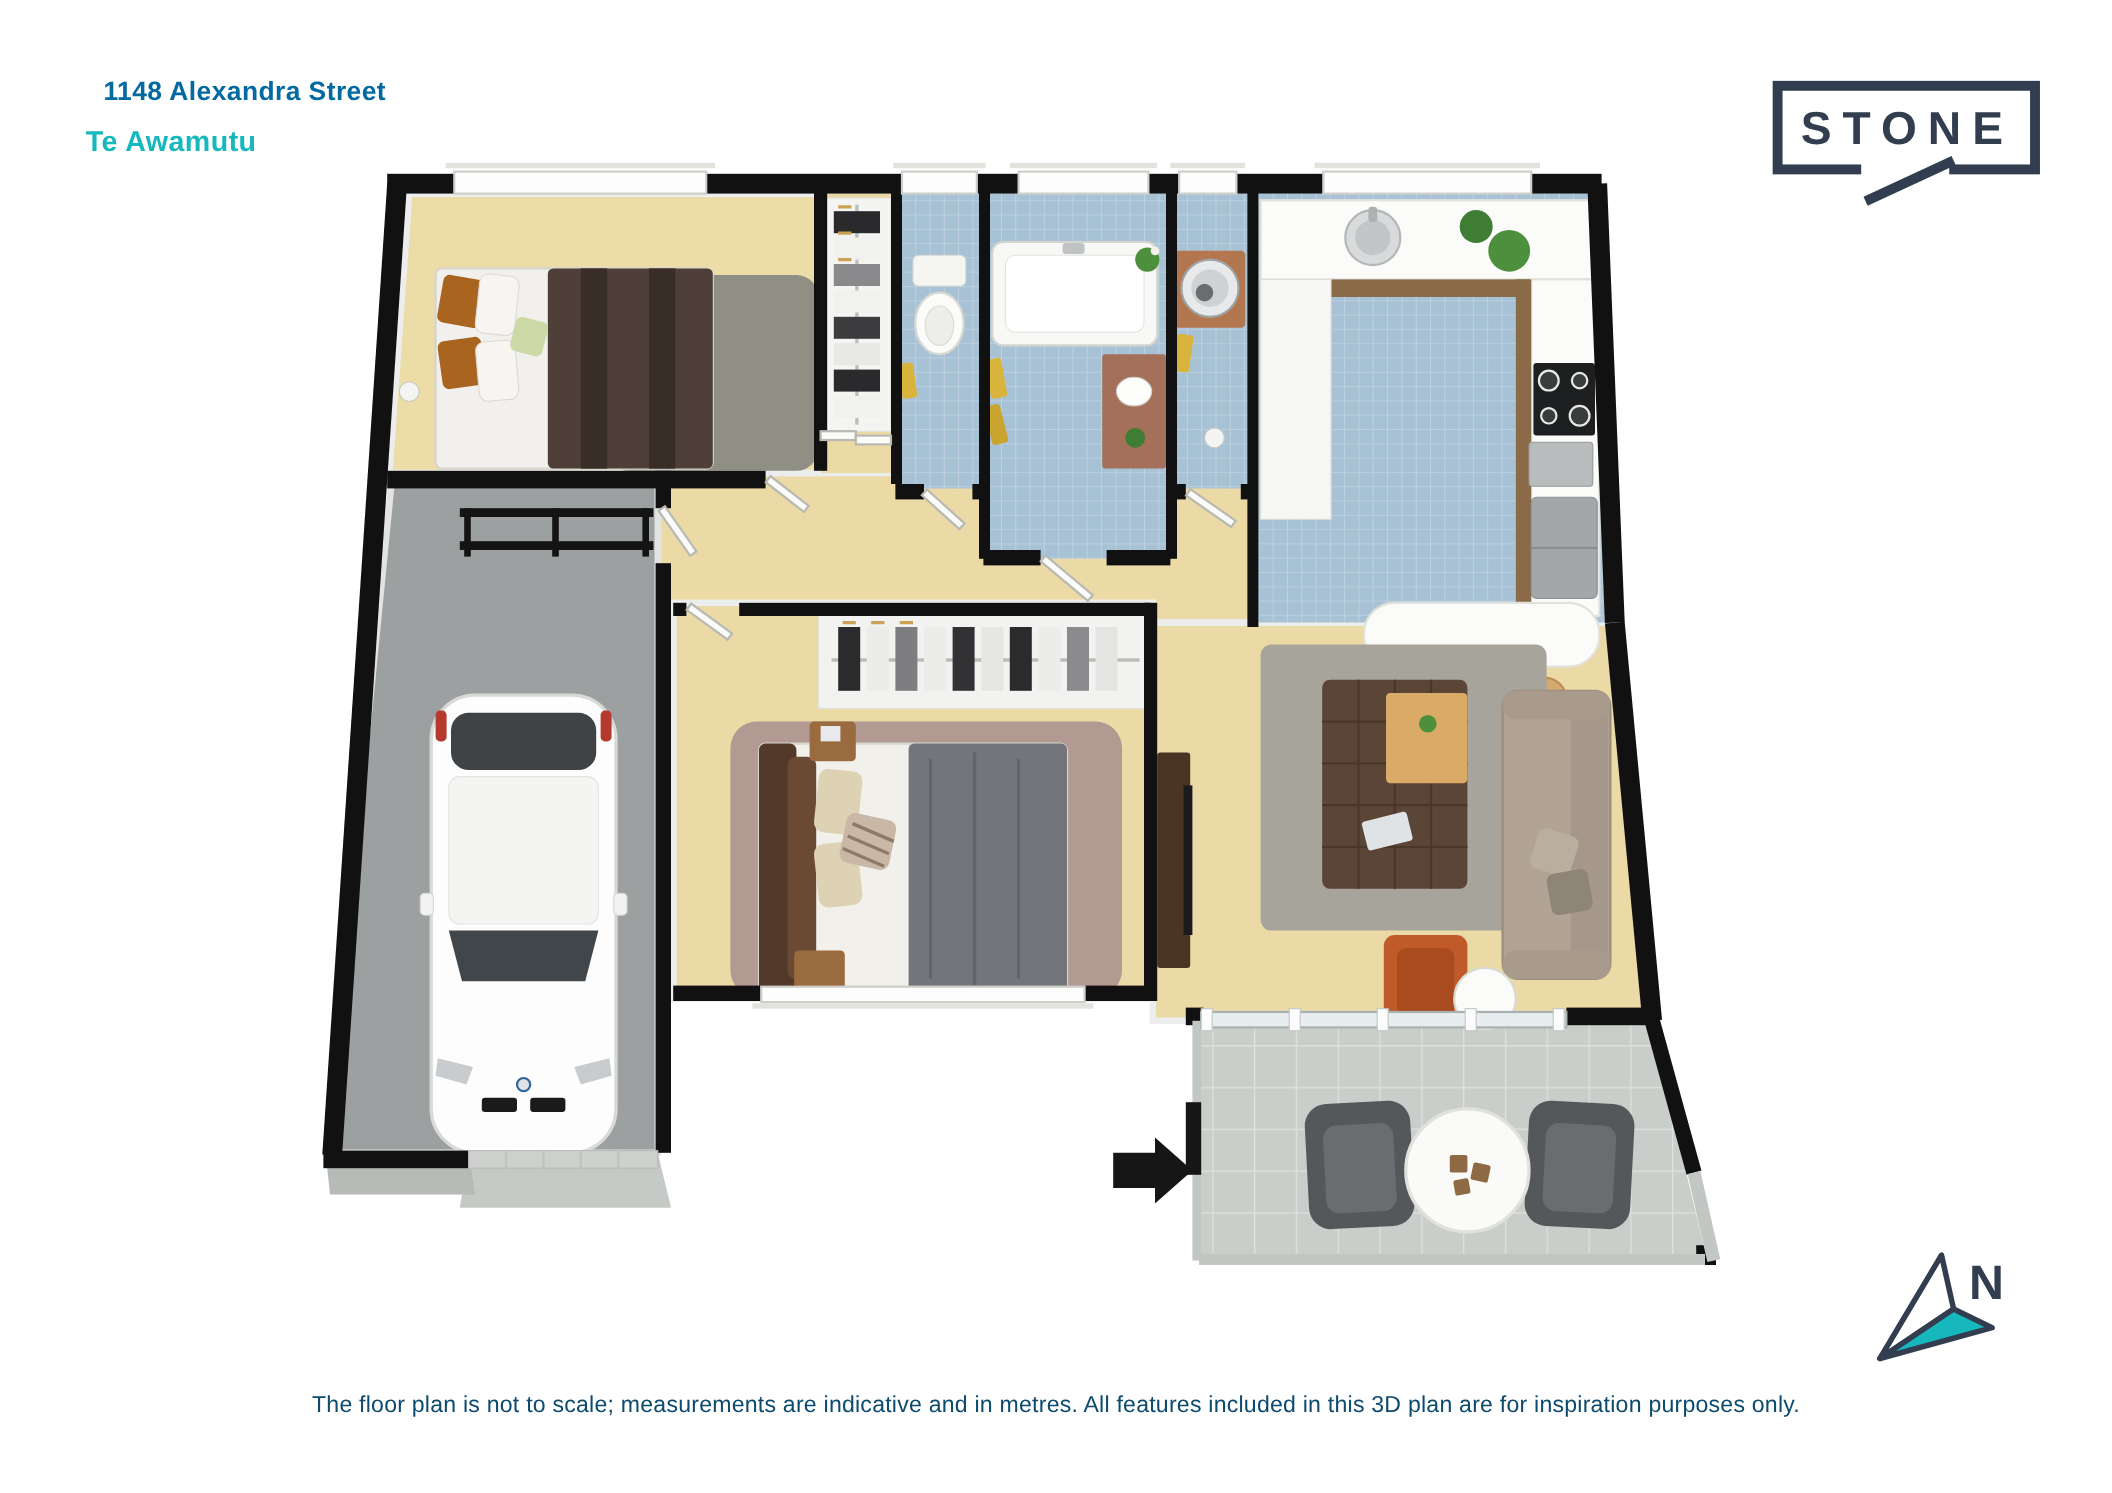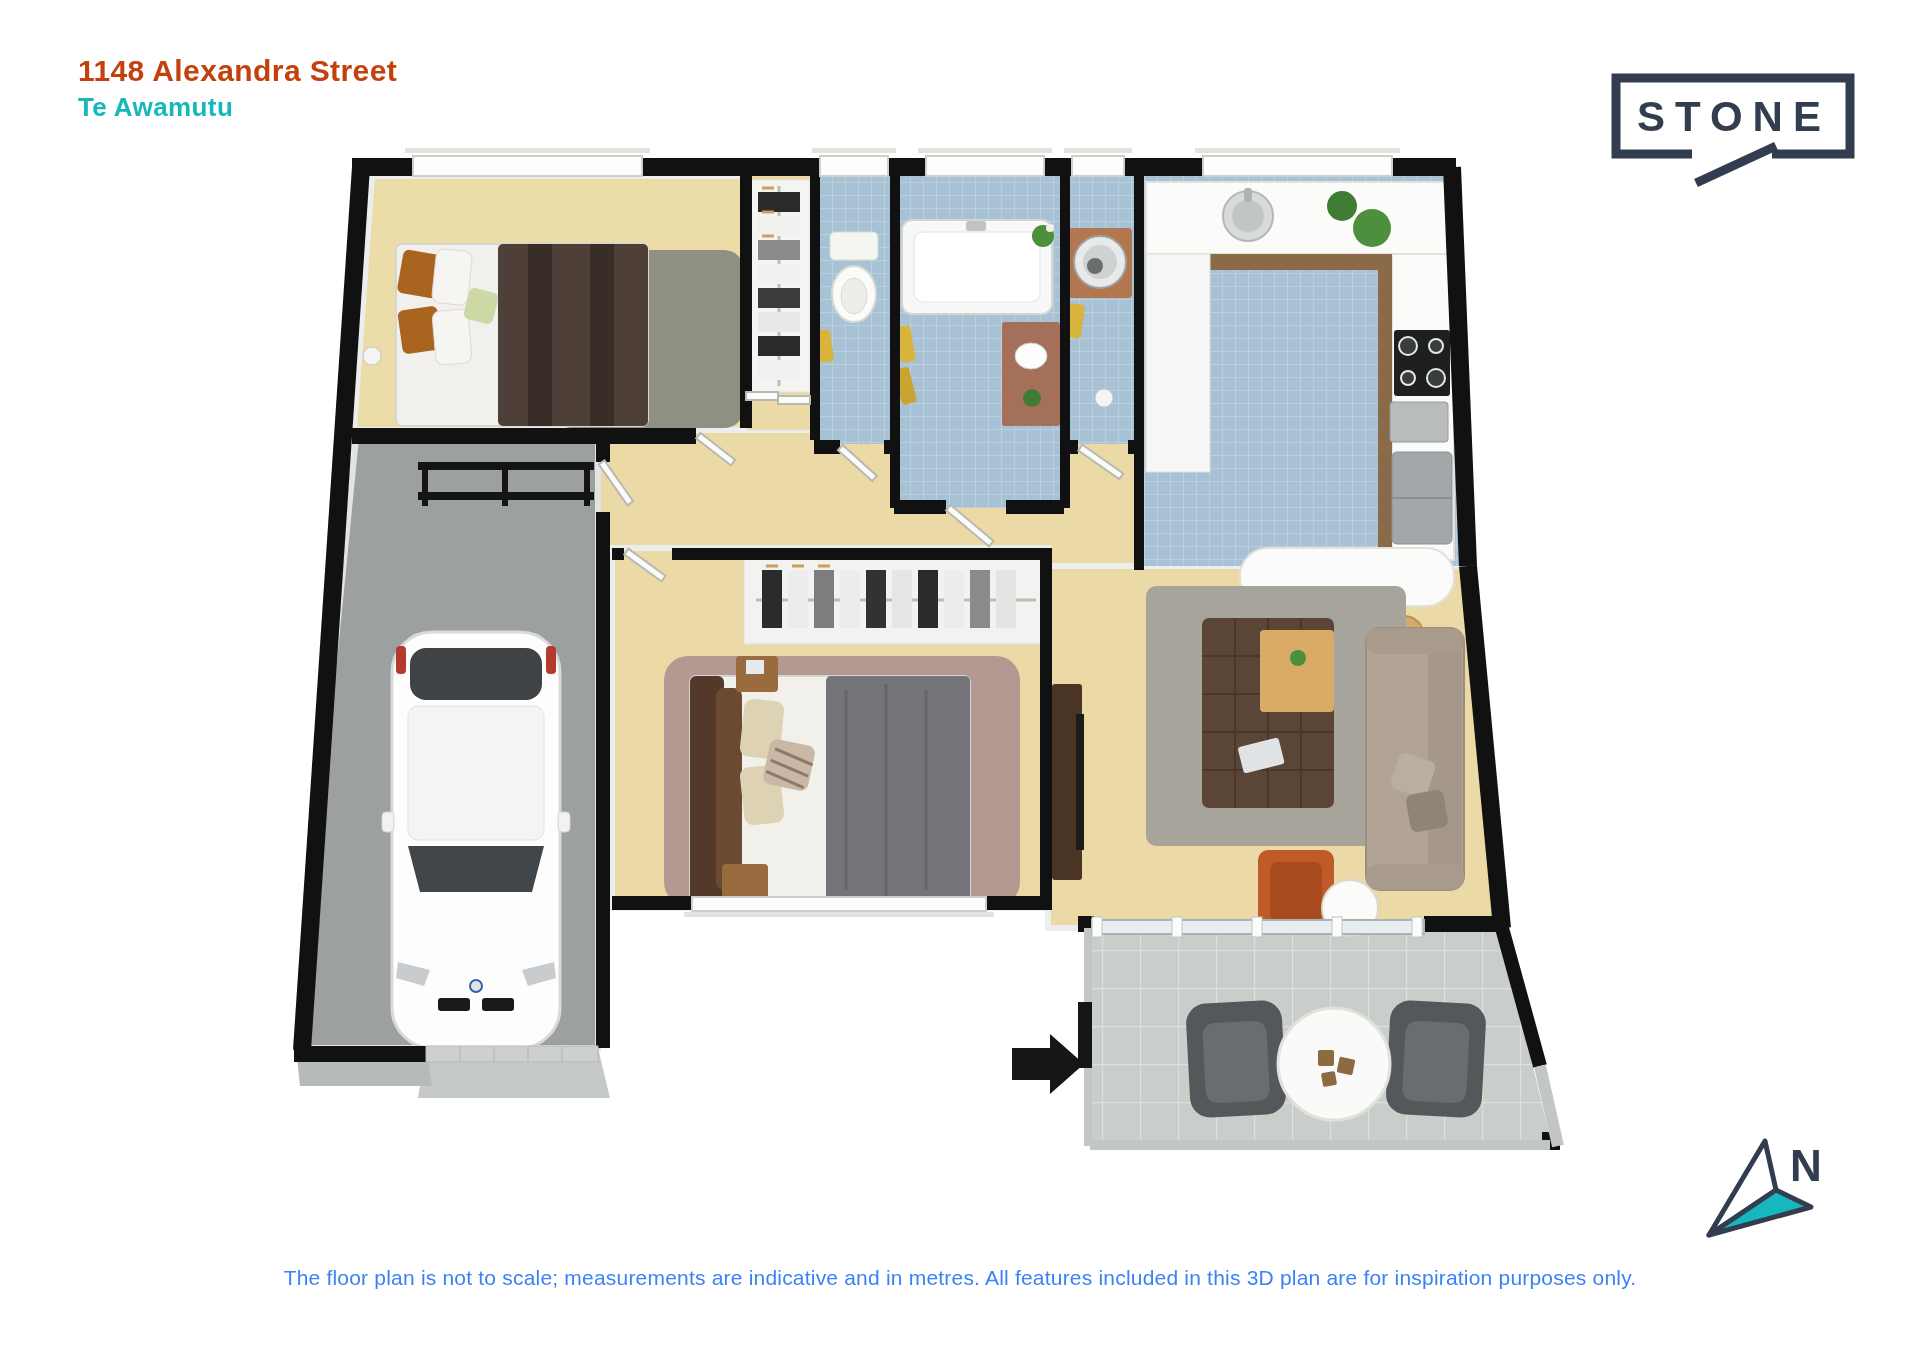--- a/index.html
+++ b/index.html
@@ -1,21 +1,21 @@
 <!DOCTYPE html>
 <html><head>
 <meta charset="utf-8">
 <style>
   html,body{margin:0;padding:0;background:#ffffff;}
   .page{position:relative;width:1920px;height:1357px;background:#ffffff;overflow:hidden;
         font-family:"Liberation Sans", sans-serif;}
   .addr{position:absolute;left:78px;top:54px;line-height:1.15;}
-  .addr .street{font-size:30px;font-weight:700;color:#c2410c;letter-spacing:.4px;margin:0;}
+  .addr .street{font-size:24px;font-weight:700;color:#0369a1;letter-spacing:.4px;margin:16px;}
   .addr .suburb{font-size:26px;font-weight:700;color:#16b8bd;letter-spacing:.4px;margin:4px 0 0;}
-  .footer{position:absolute;left:0;top:1266px;width:1920px;text-align:center;color:#3b82f6;}
+  .footer{position:absolute;left:0;top:1266px;width:1920px;text-align:center;color:#0c4a6e;}
   .footer p{margin:0 0 6px;font-size:21px;letter-spacing:.2px;}
   svg text{font-family:"Liberation Sans", sans-serif;}
   .plan{position:absolute;left:0;top:0;}
   .logo-svg{position:absolute;left:1608px;top:70px;}
   .compass-svg{position:absolute;left:1687px;top:1123px;}
   .wall{fill:#111111;}
   .lgwall{fill:#c3c7c3;}
   .winglass{fill:#fdfdfd;stroke:#cfcfc9;stroke-width:2;}
   .sill{fill:#e3e3de;}
   .doorleaf{fill:#fbfbf9;stroke:#b9b9b3;stroke-width:2;}

